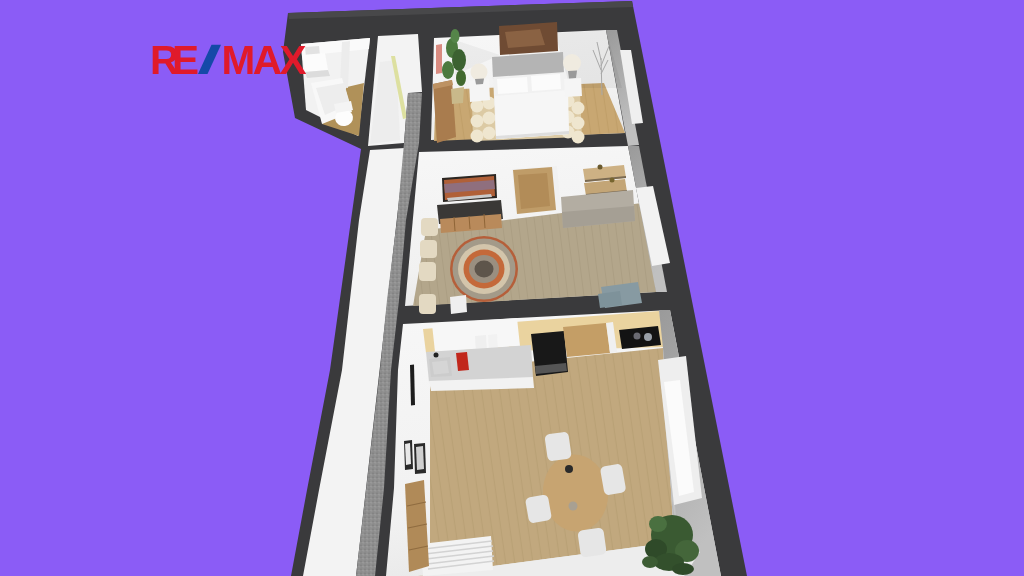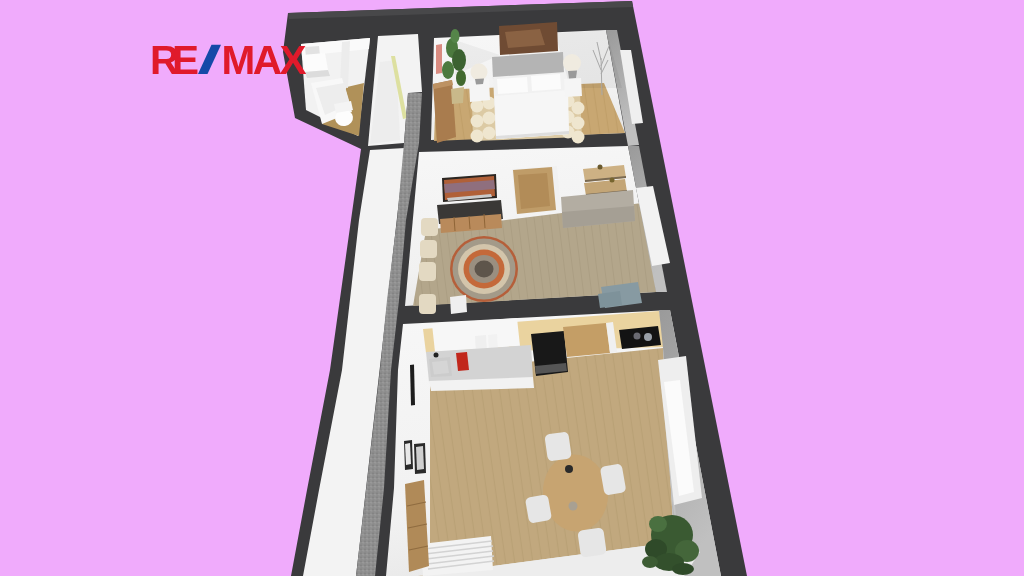--- a/index.html
+++ b/index.html
@@ -1,16 +1,16 @@
 <!DOCTYPE html>
 <html><head>
 <meta charset="utf-8">
 <style>
   html,body{margin:0;padding:0;background:#ffffff;}
-  #stage{position:relative;width:1024px;height:576px;background:#f0abfc;overflow:hidden;
+  #stage{position:relative;width:1024px;height:576px;background:#8b5cf6;overflow:hidden;
          font-family:"Liberation Sans", sans-serif;}
 </style>
 </head>
 <body>
 <div id="stage">
 <svg width="1024" height="576" viewBox="0 0 1024 576" xmlns="http://www.w3.org/2000/svg">
 <defs>
   <pattern id="speckle" width="4" height="4" patternUnits="userSpaceOnUse">
     <rect width="4" height="4" fill="#8f8f8f"></rect>
     <circle cx="1" cy="1.2" r="0.6" fill="#747474"></circle>

